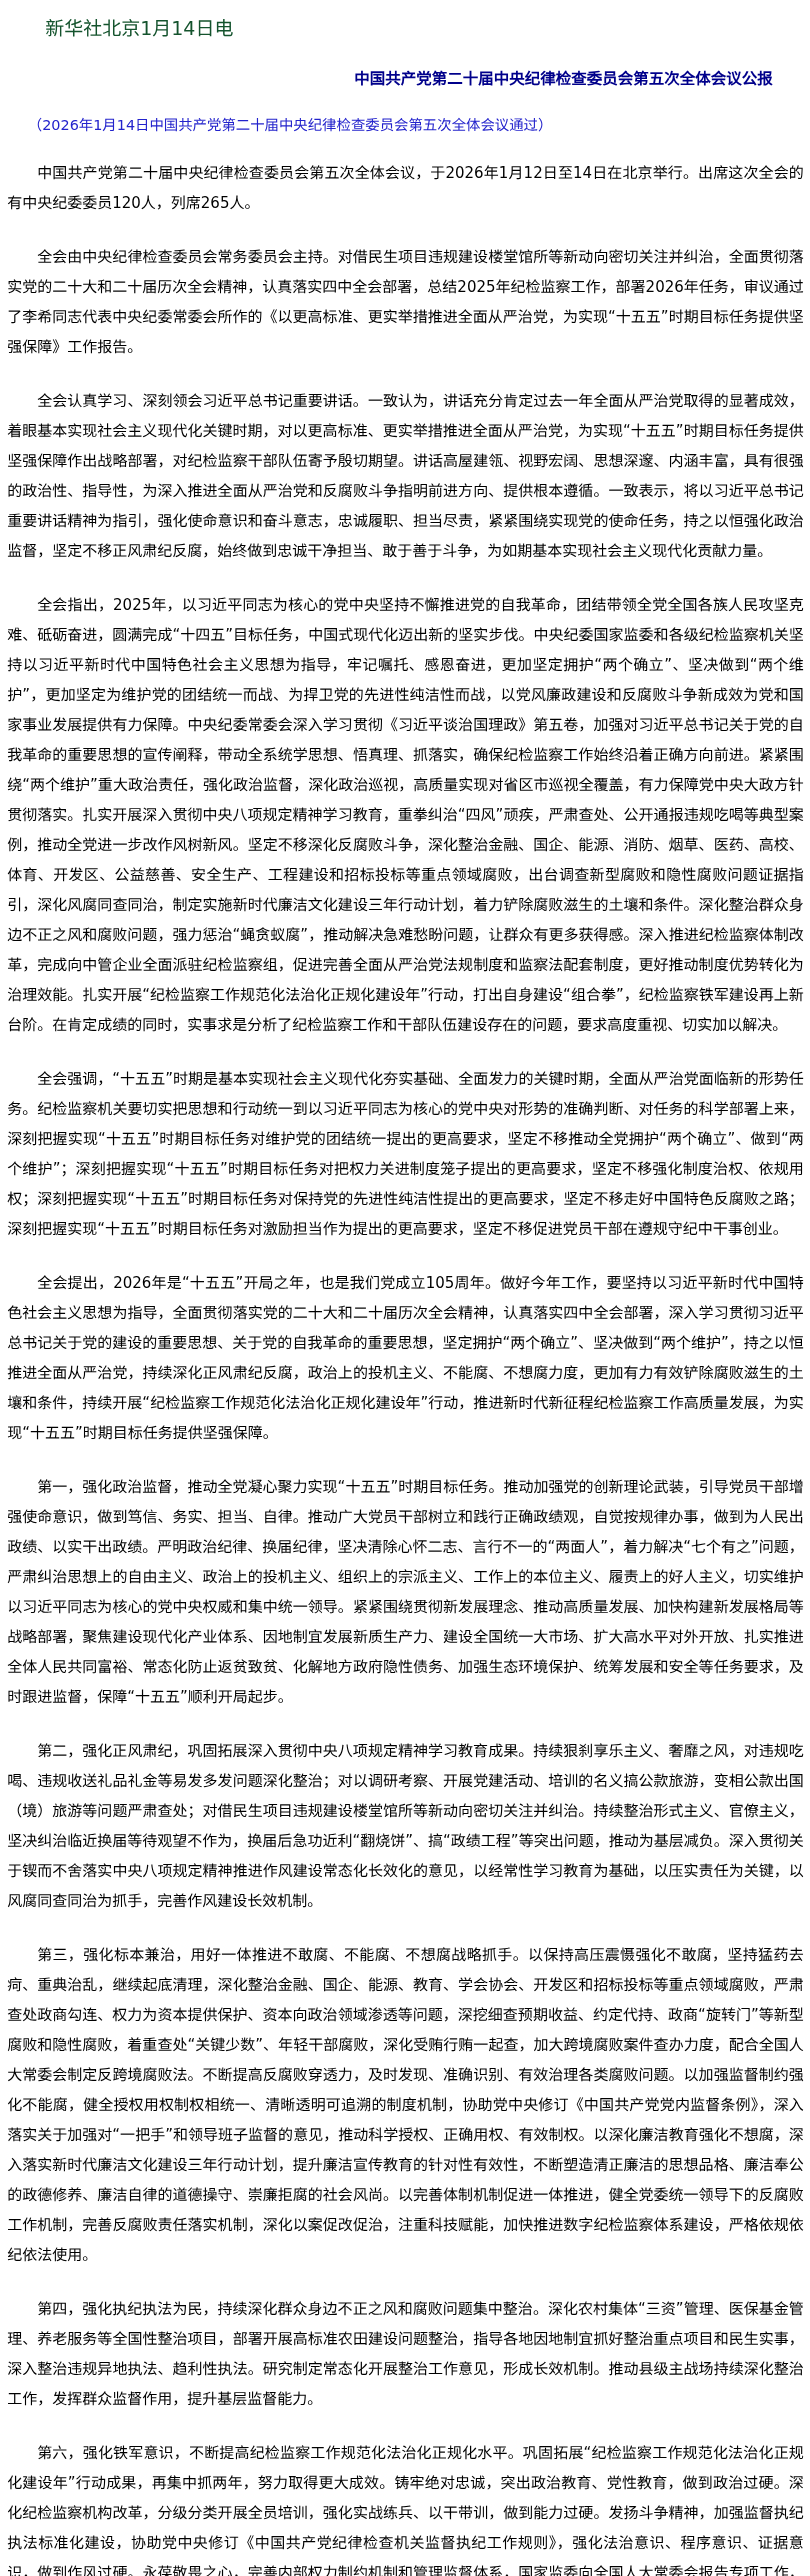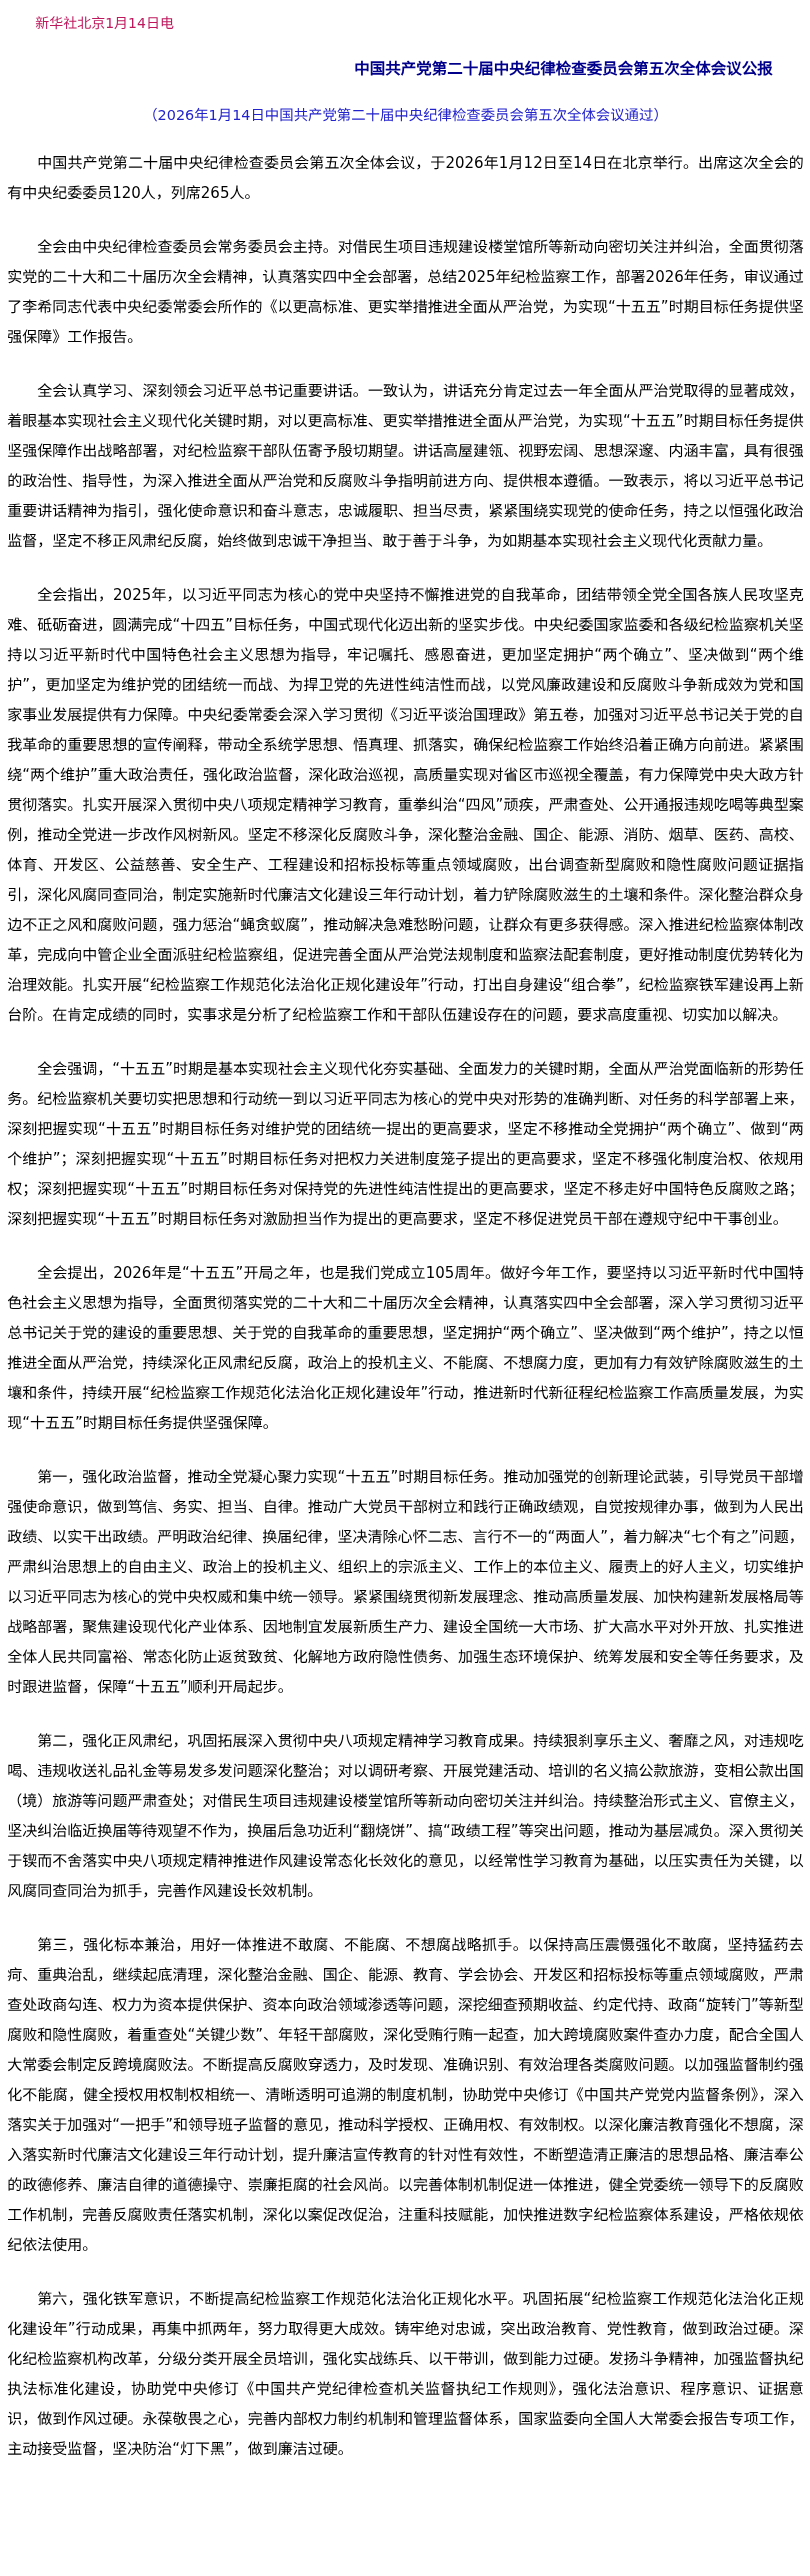--- a/index.html
+++ b/index.html
@@ -12,36 +12,36 @@
     font-family: "DejaVu Sans", "Liberation Sans", sans-serif;
     color: #000000;
   }
   .page {
     width: 811px;
     box-sizing: border-box;
     padding: 9.3px 7.2px 36px 7.2px;
     background: #ffffff;
   }
   .dateline {
-    font-size: 14px;
+    font-size: 19px;
     line-height: 2;
     text-indent: 2em;
     margin: 0 0 3.1px 0;
-    color: #be185d;
+    color: #14532d;
   }
   .article-title {
     text-align: right;
     color: #00008B;
     font-weight: bold;
     font-size: 15.5px;
     line-height: 1.4;
     margin: 21.6px 31px 0 31px;
   }
   .article-subtitle {
-    text-align: center;
+    text-align: left;
     color: #2323CC;
     font-weight: normal;
     font-size: 14.4px;
     line-height: 1.4;
     margin: 24px 20.6px 0 20.6px;
   }
   .article-body {
     margin-top: 23px;
   }
   .body-paragraph {
@@ -67,16 +67,17 @@
   <div class="article-body">
       <p class="body-paragraph">中国共产党第二十届中央纪律检查委员会第五次全体会议，于2026年1月12日至14日在北京举行。出席这次全会的有中央纪委委员120人，列席265人。</p>
       <p class="body-paragraph">全会由中央纪律检查委员会常务委员会主持。对借民生项目违规建设楼堂馆所等新动向密切关注并纠治，全面贯彻落实党的二十大和二十届历次全会精神，认真落实四中全会部署，总结2025年纪检监察工作，部署2026年任务，审议通过了李希同志代表中央纪委常委会所作的《以更高标准、更实举措推进全面从严治党，为实现“十五五”时期目标任务提供坚强保障》工作报告。</p>
       <p class="body-paragraph">全会认真学习、深刻领会习近平总书记重要讲话。一致认为，讲话充分肯定过去一年全面从严治党取得的显著成效，着眼基本实现社会主义现代化关键时期，对以更高标准、更实举措推进全面从严治党，为实现“十五五”时期目标任务提供坚强保障作出战略部署，对纪检监察干部队伍寄予殷切期望。讲话高屋建瓴、视野宏阔、思想深邃、内涵丰富，具有很强的政治性、指导性，为深入推进全面从严治党和反腐败斗争指明前进方向、提供根本遵循。一致表示，将以习近平总书记重要讲话精神为指引，强化使命意识和奋斗意志，忠诚履职、担当尽责，紧紧围绕实现党的使命任务，持之以恒强化政治监督，坚定不移正风肃纪反腐，始终做到忠诚干净担当、敢于善于斗争，为如期基本实现社会主义现代化贡献力量。</p>
       <p class="body-paragraph">全会指出，2025年，以习近平同志为核心的党中央坚持不懈推进党的自我革命，团结带领全党全国各族人民攻坚克难、砥砺奋进，圆满完成“十四五”目标任务，中国式现代化迈出新的坚实步伐。中央纪委国家监委和各级纪检监察机关坚持以习近平新时代中国特色社会主义思想为指导，牢记嘱托、感恩奋进，更加坚定拥护“两个确立”、坚决做到“两个维护”，更加坚定为维护党的团结统一而战、为捍卫党的先进性纯洁性而战，以党风廉政建设和反腐败斗争新成效为党和国家事业发展提供有力保障。中央纪委常委会深入学习贯彻《习近平谈治国理政》第五卷，加强对习近平总书记关于党的自我革命的重要思想的宣传阐释，带动全系统学思想、悟真理、抓落实，确保纪检监察工作始终沿着正确方向前进。紧紧围绕“两个维护”重大政治责任，强化政治监督，深化政治巡视，高质量实现对省区市巡视全覆盖，有力保障党中央大政方针贯彻落实。扎实开展深入贯彻中央八项规定精神学习教育，重拳纠治“四风”顽疾，严肃查处、公开通报违规吃喝等典型案例，推动全党进一步改作风树新风。坚定不移深化反腐败斗争，深化整治金融、国企、能源、消防、烟草、医药、高校、体育、开发区、公益慈善、安全生产、工程建设和招标投标等重点领域腐败，出台调查新型腐败和隐性腐败问题证据指引，深化风腐同查同治，制定实施新时代廉洁文化建设三年行动计划，着力铲除腐败滋生的土壤和条件。深化整治群众身边不正之风和腐败问题，强力惩治“蝇贪蚁腐”，推动解决急难愁盼问题，让群众有更多获得感。深入推进纪检监察体制改革，完成向中管企业全面派驻纪检监察组，促进完善全面从严治党法规制度和监察法配套制度，更好推动制度优势转化为治理效能。扎实开展“纪检监察工作规范化法治化正规化建设年”行动，打出自身建设“组合拳”，纪检监察铁军建设再上新台阶。在肯定成绩的同时，实事求是分析了纪检监察工作和干部队伍建设存在的问题，要求高度重视、切实加以解决。</p>
       <p class="body-paragraph">全会强调，“十五五”时期是基本实现社会主义现代化夯实基础、全面发力的关键时期，全面从严治党面临新的形势任务。纪检监察机关要切实把思想和行动统一到以习近平同志为核心的党中央对形势的准确判断、对任务的科学部署上来，深刻把握实现“十五五”时期目标任务对维护党的团结统一提出的更高要求，坚定不移推动全党拥护“两个确立”、做到“两个维护”；深刻把握实现“十五五”时期目标任务对把权力关进制度笼子提出的更高要求，坚定不移强化制度治权、依规用权；深刻把握实现“十五五”时期目标任务对保持党的先进性纯洁性提出的更高要求，坚定不移走好中国特色反腐败之路；深刻把握实现“十五五”时期目标任务对激励担当作为提出的更高要求，坚定不移促进党员干部在遵规守纪中干事创业。</p>
       <p class="body-paragraph">全会提出，2026年是“十五五”开局之年，也是我们党成立105周年。做好今年工作，要坚持以习近平新时代中国特色社会主义思想为指导，全面贯彻落实党的二十大和二十届历次全会精神，认真落实四中全会部署，深入学习贯彻习近平总书记关于党的建设的重要思想、关于党的自我革命的重要思想，坚定拥护“两个确立”、坚决做到“两个维护”，持之以恒推进全面从严治党，持续深化正风肃纪反腐，政治上的投机主义、不能腐、不想腐力度，更加有力有效铲除腐败滋生的土壤和条件，持续开展“纪检监察工作规范化法治化正规化建设年”行动，推进新时代新征程纪检监察工作高质量发展，为实现“十五五”时期目标任务提供坚强保障。</p>
       <p class="body-paragraph">第一，强化政治监督，推动全党凝心聚力实现“十五五”时期目标任务。推动加强党的创新理论武装，引导党员干部增强使命意识，做到笃信、务实、担当、自律。推动广大党员干部树立和践行正确政绩观，自觉按规律办事，做到为人民出政绩、以实干出政绩。严明政治纪律、换届纪律，坚决清除心怀二志、言行不一的“两面人”，着力解决“七个有之”问题，严肃纠治思想上的自由主义、政治上的投机主义、组织上的宗派主义、工作上的本位主义、履责上的好人主义，切实维护以习近平同志为核心的党中央权威和集中统一领导。紧紧围绕贯彻新发展理念、推动高质量发展、加快构建新发展格局等战略部署，聚焦建设现代化产业体系、因地制宜发展新质生产力、建设全国统一大市场、扩大高水平对外开放、扎实推进全体人民共同富裕、常态化防止返贫致贫、化解地方政府隐性债务、加强生态环境保护、统筹发展和安全等任务要求，及时跟进监督，保障“十五五”顺利开局起步。</p>
       <p class="body-paragraph">第二，强化正风肃纪，巩固拓展深入贯彻中央八项规定精神学习教育成果。持续狠刹享乐主义、奢靡之风，对违规吃喝、违规收送礼品礼金等易发多发问题深化整治；对以调研考察、开展党建活动、培训的名义搞公款旅游，变相公款出国（境）旅游等问题严肃查处；对借民生项目违规建设楼堂馆所等新动向密切关注并纠治。持续整治形式主义、官僚主义，坚决纠治临近换届等待观望不作为，换届后急功近利“翻烧饼”、搞“政绩工程”等突出问题，推动为基层减负。深入贯彻关于锲而不舍落实中央八项规定精神推进作风建设常态化长效化的意见，以经常性学习教育为基础，以压实责任为关键，以风腐同查同治为抓手，完善作风建设长效机制。</p>
       <p class="body-paragraph">第三，强化标本兼治，用好一体推进不敢腐、不能腐、不想腐战略抓手。以保持高压震慑强化不敢腐，坚持猛药去疴、重典治乱，继续起底清理，深化整治金融、国企、能源、教育、学会协会、开发区和招标投标等重点领域腐败，严肃查处政商勾连、权力为资本提供保护、资本向政治领域渗透等问题，深挖细查预期收益、约定代持、政商“旋转门”等新型腐败和隐性腐败，着重查处“关键少数”、年轻干部腐败，深化受贿行贿一起查，加大跨境腐败案件查办力度，配合全国人大常委会制定反跨境腐败法。不断提高反腐败穿透力，及时发现、准确识别、有效治理各类腐败问题。以加强监督制约强化不能腐，健全授权用权制权相统一、清晰透明可追溯的制度机制，协助党中央修订《中国共产党党内监督条例》，深入落实关于加强对“一把手”和领导班子监督的意见，推动科学授权、正确用权、有效制权。以深化廉洁教育强化不想腐，深入落实新时代廉洁文化建设三年行动计划，提升廉洁宣传教育的针对性有效性，不断塑造清正廉洁的思想品格、廉洁奉公的政德修养、廉洁自律的道德操守、崇廉拒腐的社会风尚。以完善体制机制促进一体推进，健全党委统一领导下的反腐败工作机制，完善反腐败责任落实机制，深化以案促改促治，注重科技赋能，加快推进数字纪检监察体系建设，严格依规依纪依法使用。</p>
+      <p class="body-paragraph">第四，强化执纪执法为民，持续深化群众身边不正之风和腐败问题集中整治。深化农村集体“三资”管理、医保基金管理、养老服务等全国性整治项目，部署开展高标准农田建设问题整治，指导各地因地制宜抓好整治重点项目和民生实事，深入整治违规异地执法、趋利性执法。研究制定常态化开展整治工作意见，形成长效机制。推动县级主战场持续深化整治工作，发挥群众监督作用，提升基层监督能力。</p>
       <p class="body-paragraph">第六，强化铁军意识，不断提高纪检监察工作规范化法治化正规化水平。巩固拓展“纪检监察工作规范化法治化正规化建设年”行动成果，再集中抓两年，努力取得更大成效。铸牢绝对忠诚，突出政治教育、党性教育，做到政治过硬。深化纪检监察机构改革，分级分类开展全员培训，强化实战练兵、以干带训，做到能力过硬。发扬斗争精神，加强监督执纪执法标准化建设，协助党中央修订《中国共产党纪律检查机关监督执纪工作规则》，强化法治意识、程序意识、证据意识，做到作风过硬。永葆敬畏之心，完善内部权力制约机制和管理监督体系，国家监委向全国人大常委会报告专项工作，主动接受监督，坚决防治“灯下黑”，做到廉洁过硬。</p>
     </div>
 </div>
 
 
 </body></html>

